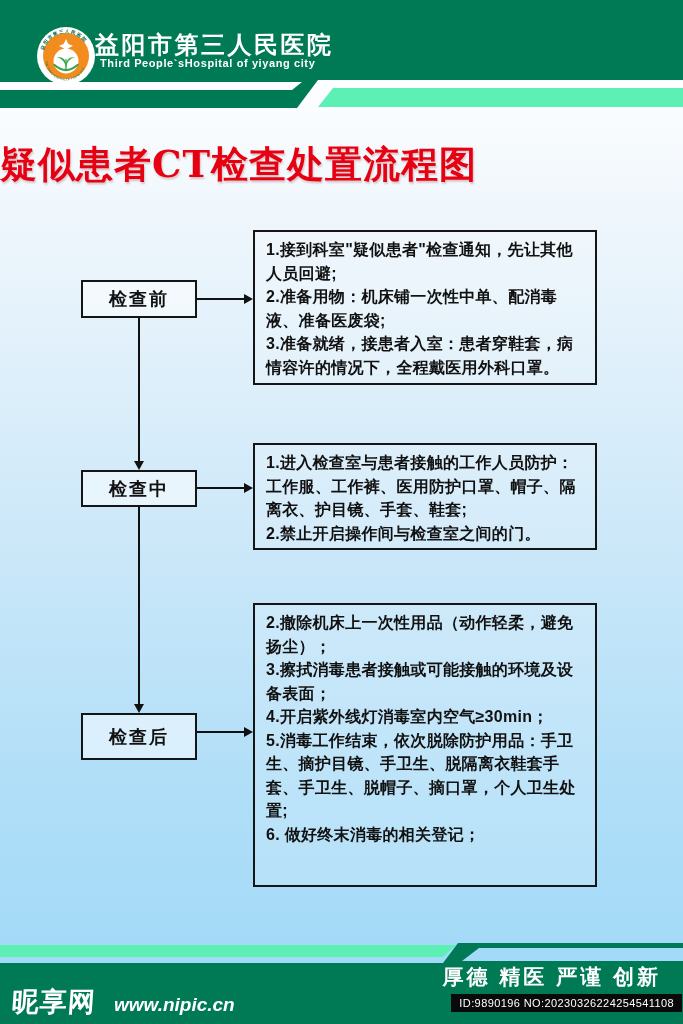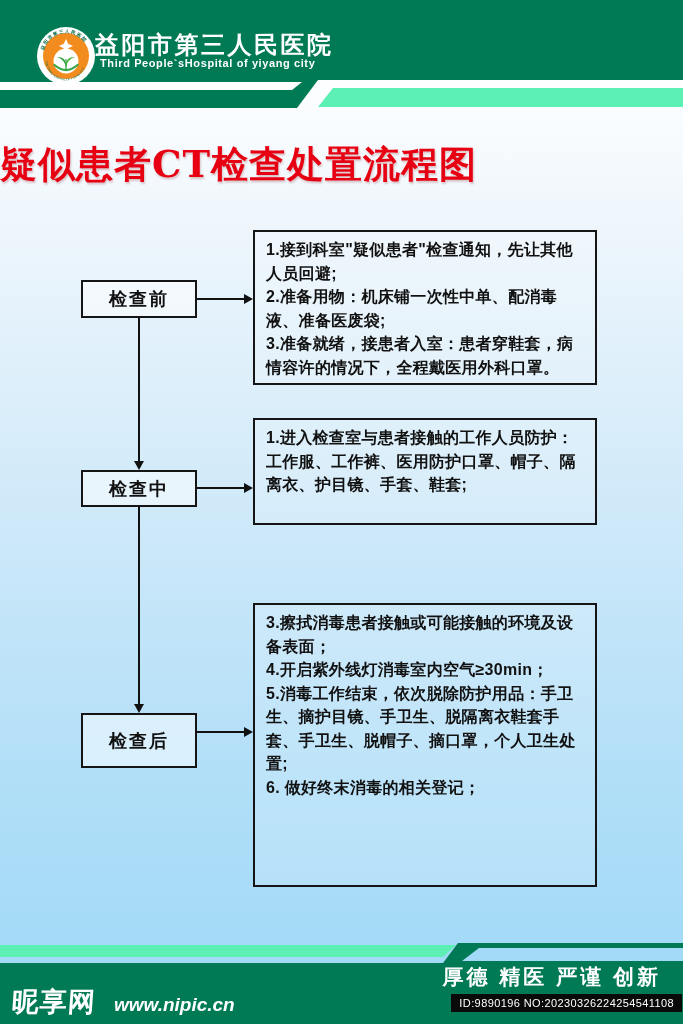--- a/index.html
+++ b/index.html
@@ -23,26 +23,26 @@
     letter-spacing:0.6px;white-space:nowrap;}
   
   .main-title{position:absolute;left:0;top:140px;width:683px;text-align:left;color:#e60012;
     font-family:"DejaVu Serif","Liberation Serif",serif;font-size:37px;font-weight:700;letter-spacing:1px;
     text-shadow:1px 2px 2px rgba(130,40,40,0.25);}
   
   .fbox{position:absolute;left:81px;width:116px;border:2px solid #151515;background:rgba(255,255,255,0.5);
     display:flex;align-items:center;justify-content:center;box-sizing:border-box;}
   .fbox1{top:280px;height:38px;}
   .fbox2{top:470px;height:37px;}
-  .fbox3{top:713px;height:55px;}
+  .fbox3{top:713px;height:47px;}
   .fbox span{font-size:18px;font-weight:700;color:#111;letter-spacing:2px;}
   .tbox{position:absolute;left:253px;width:344px;border:2px solid #151515;background:rgba(255,255,255,0.16);
     box-sizing:border-box;padding:6px 11px;overflow:hidden;}
   .tbox1{top:230px;height:155px;}
-  .tbox2{top:418px;height:107px;}
+  .tbox2{top:443px;height:107px;}
   .tbox3{top:603px;height:284px;}
   .detail{font-size:16px;line-height:23.5px;font-weight:700;color:#111;letter-spacing:0.3px;}
   .vline{position:absolute;width:2px;background:#111;}
   .vline1{left:138px;top:318px;height:143px;}
   .vline2{left:138px;top:507px;height:197px;}
   .hline{position:absolute;height:2px;background:#111;}
   .hline1{left:197px;top:298px;width:48px;}
   .hline2{left:197px;top:487px;width:48px;}
   .hline3{left:197px;top:731px;width:48px;}
   .arr-down{position:absolute;width:0;height:0;border-left:5px solid transparent;
@@ -127,22 +127,24 @@
   <div class="hline hline3"></div>
   <div class="arr-right arr-right3"></div>
 
   <div class="tbox tbox1">
     <div class="detail">1.接到科室"疑似患者"检查通知，先让其他人员回避;</div>
     <div class="detail">2.准备用物：机床铺一次性中单、配消毒液、准备医废袋;</div>
     <div class="detail">3.准备就绪，接患者入室：患者穿鞋套，病情容许的情况下，全程戴医用外科口罩。</div>
   </div>
   <div class="tbox tbox2">
     <div class="detail">1.进入检查室与患者接触的工作人员防护：工作服、工作裤、医用防护口罩、帽子、隔离衣、护目镜、手套、鞋套;</div>
+    <div class="detail">2.禁止开启操作间与检查室之间的门。</div>
   </div>
   <div class="tbox tbox3">
+    <div class="detail">2.撤除机床上一次性用品（动作轻柔，避免扬尘）；</div>
     <div class="detail">3.擦拭消毒患者接触或可能接触的环境及设备表面；</div>
     <div class="detail">4.开启紫外线灯消毒室内空气≥30min；</div>
     <div class="detail">5.消毒工作结束，依次脱除防护用品：手卫生、摘护目镜、手卫生、脱隔离衣鞋套手套、手卫生、脱帽子、摘口罩，个人卫生处置;</div>
     <div class="detail">6. 做好终末消毒的相关登记；</div>
 
   </div>
 
   <div class="ftr-mint"></div>
   <div class="ftr-green"></div>
   <div class="ftr-blue-stripe"></div>

